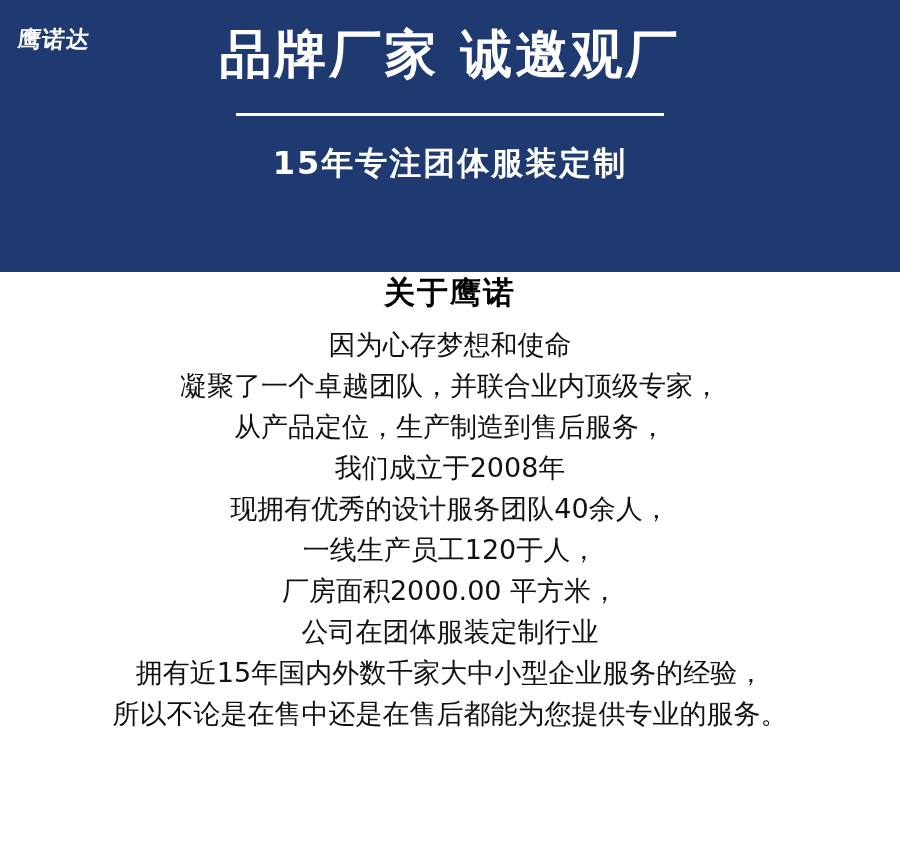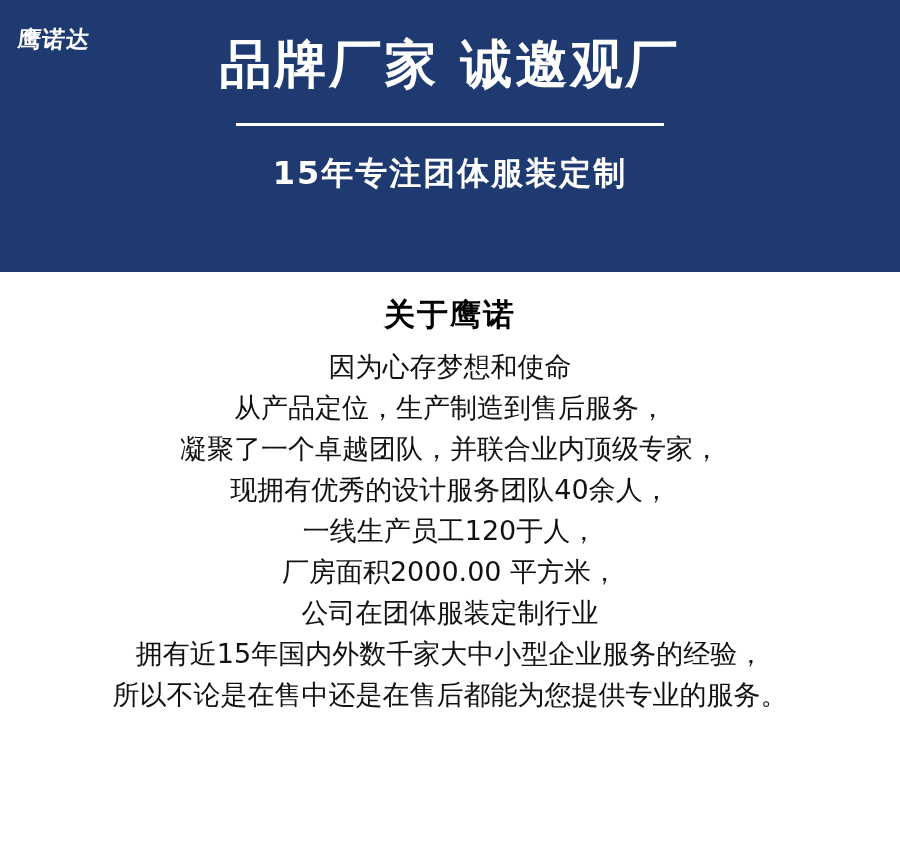--- a/index.html
+++ b/index.html
@@ -42,21 +42,21 @@
     color: #ffffff;
     font-size: 23px;
     font-weight: bold;
     letter-spacing: 1px;
     line-height: 46px;
     white-space: nowrap;
     font-family: "DejaVu Sans", "Liberation Sans", sans-serif;
     transform: skewX(-6deg);
   }
   .banner-title {
-    margin-top: 36px;
+    margin-top: 26px;
     color: #ffffff;
     font-size: 52px;
     font-weight: bold;
     letter-spacing: 3px;
     line-height: 1.1;
     text-align: center;
     white-space: nowrap;
     font-family: "DejaVu Sans", "Liberation Sans", sans-serif;
   }
   .banner-rule {
@@ -77,21 +77,20 @@
   }
 
   
   .content {
     flex: 1 1 auto;
     width: 900px;
     background: #ffffff;
     display: flex;
     flex-direction: column;
     align-items: center;
-    padding-top: 22px;
     box-sizing: border-box;
   }
   .section-title {
     color: #000000;
     font-size: 31px;
     font-weight: bold;
     letter-spacing: 2px;
     text-align: center;
     margin-bottom: 10px;
     font-family: "DejaVu Sans", "Liberation Sans", sans-serif;
@@ -120,22 +119,23 @@
     <div class="logo">鹰诺达</div>
     <div class="banner-title">品牌厂家  诚邀观厂</div>
     <div class="banner-rule"></div>
     <div class="banner-sub">15年专注团体服装定制</div>
   </div>
 
   <div class="content">
     <div class="section-title">关于鹰诺</div>
     <div class="para-lines">
       <div class="para-line">因为心存梦想和使命</div>
+      <div class="para-line">凝聚了一个卓越团队，并联合业内顶级专家，</div>
       <div class="para-line">从产品定位，生产制造到售后服务，</div>
-      <div class="para-line">凝聚了一个卓越团队，并联合业内顶级专家，</div>
+      <div class="para-line">我们成立于2008年</div>
       <div class="para-line">现拥有优秀的设计服务团队40余人，</div>
       <div class="para-line">一线生产员工120于人，</div>
       <div class="para-line">厂房面积2000.00 平方米，</div>
       <div class="para-line">公司在团体服装定制行业</div>
       <div class="para-line">拥有近15年国内外数千家大中小型企业服务的经验，</div>
       <div class="para-line">所以不论是在售中还是在售后都能为您提供专业的服务。</div>
     </div>
   </div>
 
 </div>

